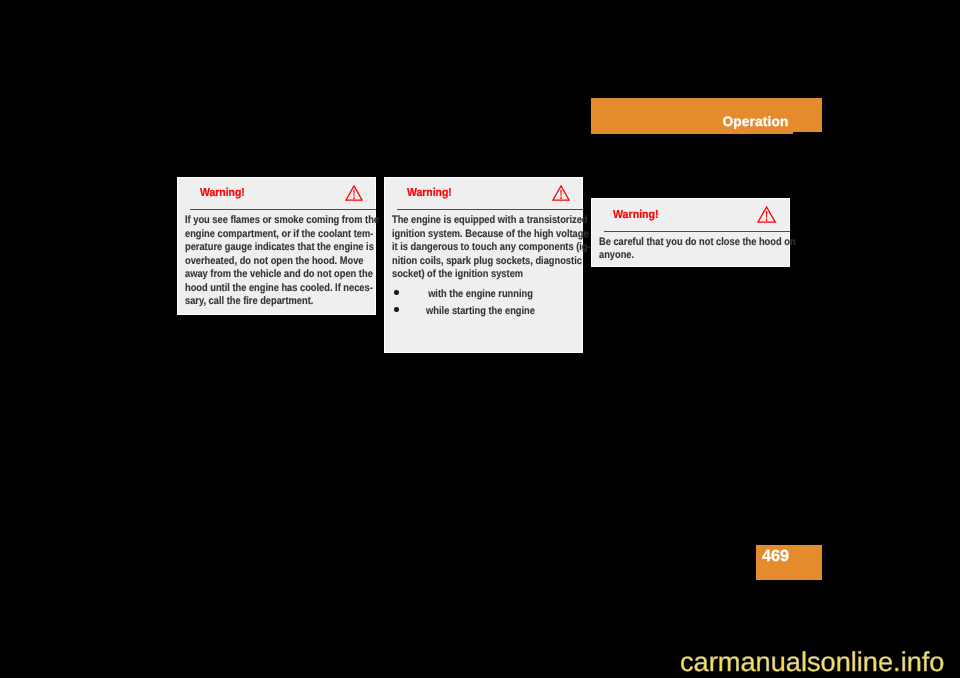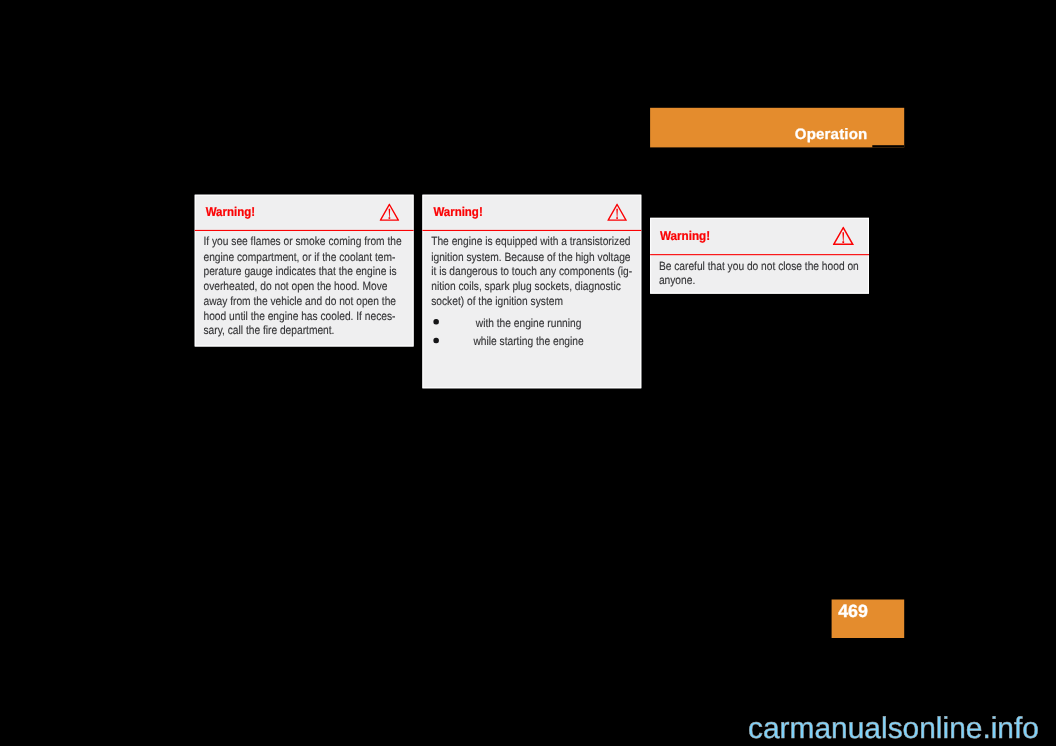--- a/index.html
+++ b/index.html
@@ -58,20 +58,21 @@
   .warnbox {
     position: absolute;
     background: #efeff0;
     border: 1px solid #ffffff;
     box-sizing: border-box;
   }
   .warnbox .wb-head {
     position: relative;
     height: 32px;
     box-sizing: border-box;
+    margin-left: 13px;
   }
   .warnbox .wb-rule {
     position: absolute;
     left: -1px;
     right: -1px;
     bottom: -0.45px;
     height: 1.6px;
     background: #fb0204;
   }
   .warnbox .wb-title {
@@ -92,20 +93,21 @@
     top: 7.2px;
     width: 18px;
     height: 16px;
     display: block;
   }
   .warnbox .wb-body {
     padding: 4px 6px 6px 7.3px;
     color: #343436;
     font-size: 10.8px;
     line-height: 13.58px;
+    font-weight: bold;
     -webkit-text-stroke: 0.12px #343436;
   }
   .wb-body .ln {
     display: block;
     white-space: pre;
     transform: scaleX(0.860);
     transform-origin: left center;
   }
   .wb-list {
     margin: 6px 0 0 0;
@@ -159,21 +161,21 @@
     line-height: 17px;
     letter-spacing: -0.1px;
     -webkit-text-stroke: 0.3px #ffffff;
   }
 
   
   .watermark {
     position: absolute;
     left: 680px;
     top: 648px;
-    color: #7dd3fc;
+    color: #fde047;
     font-size: 27.2px;
     line-height: 28px;
     letter-spacing: 0px;
     white-space: nowrap;
     -webkit-text-stroke: 0.45px #a8a8a8;
   }
 </style>
 </head>
 <body>
 

